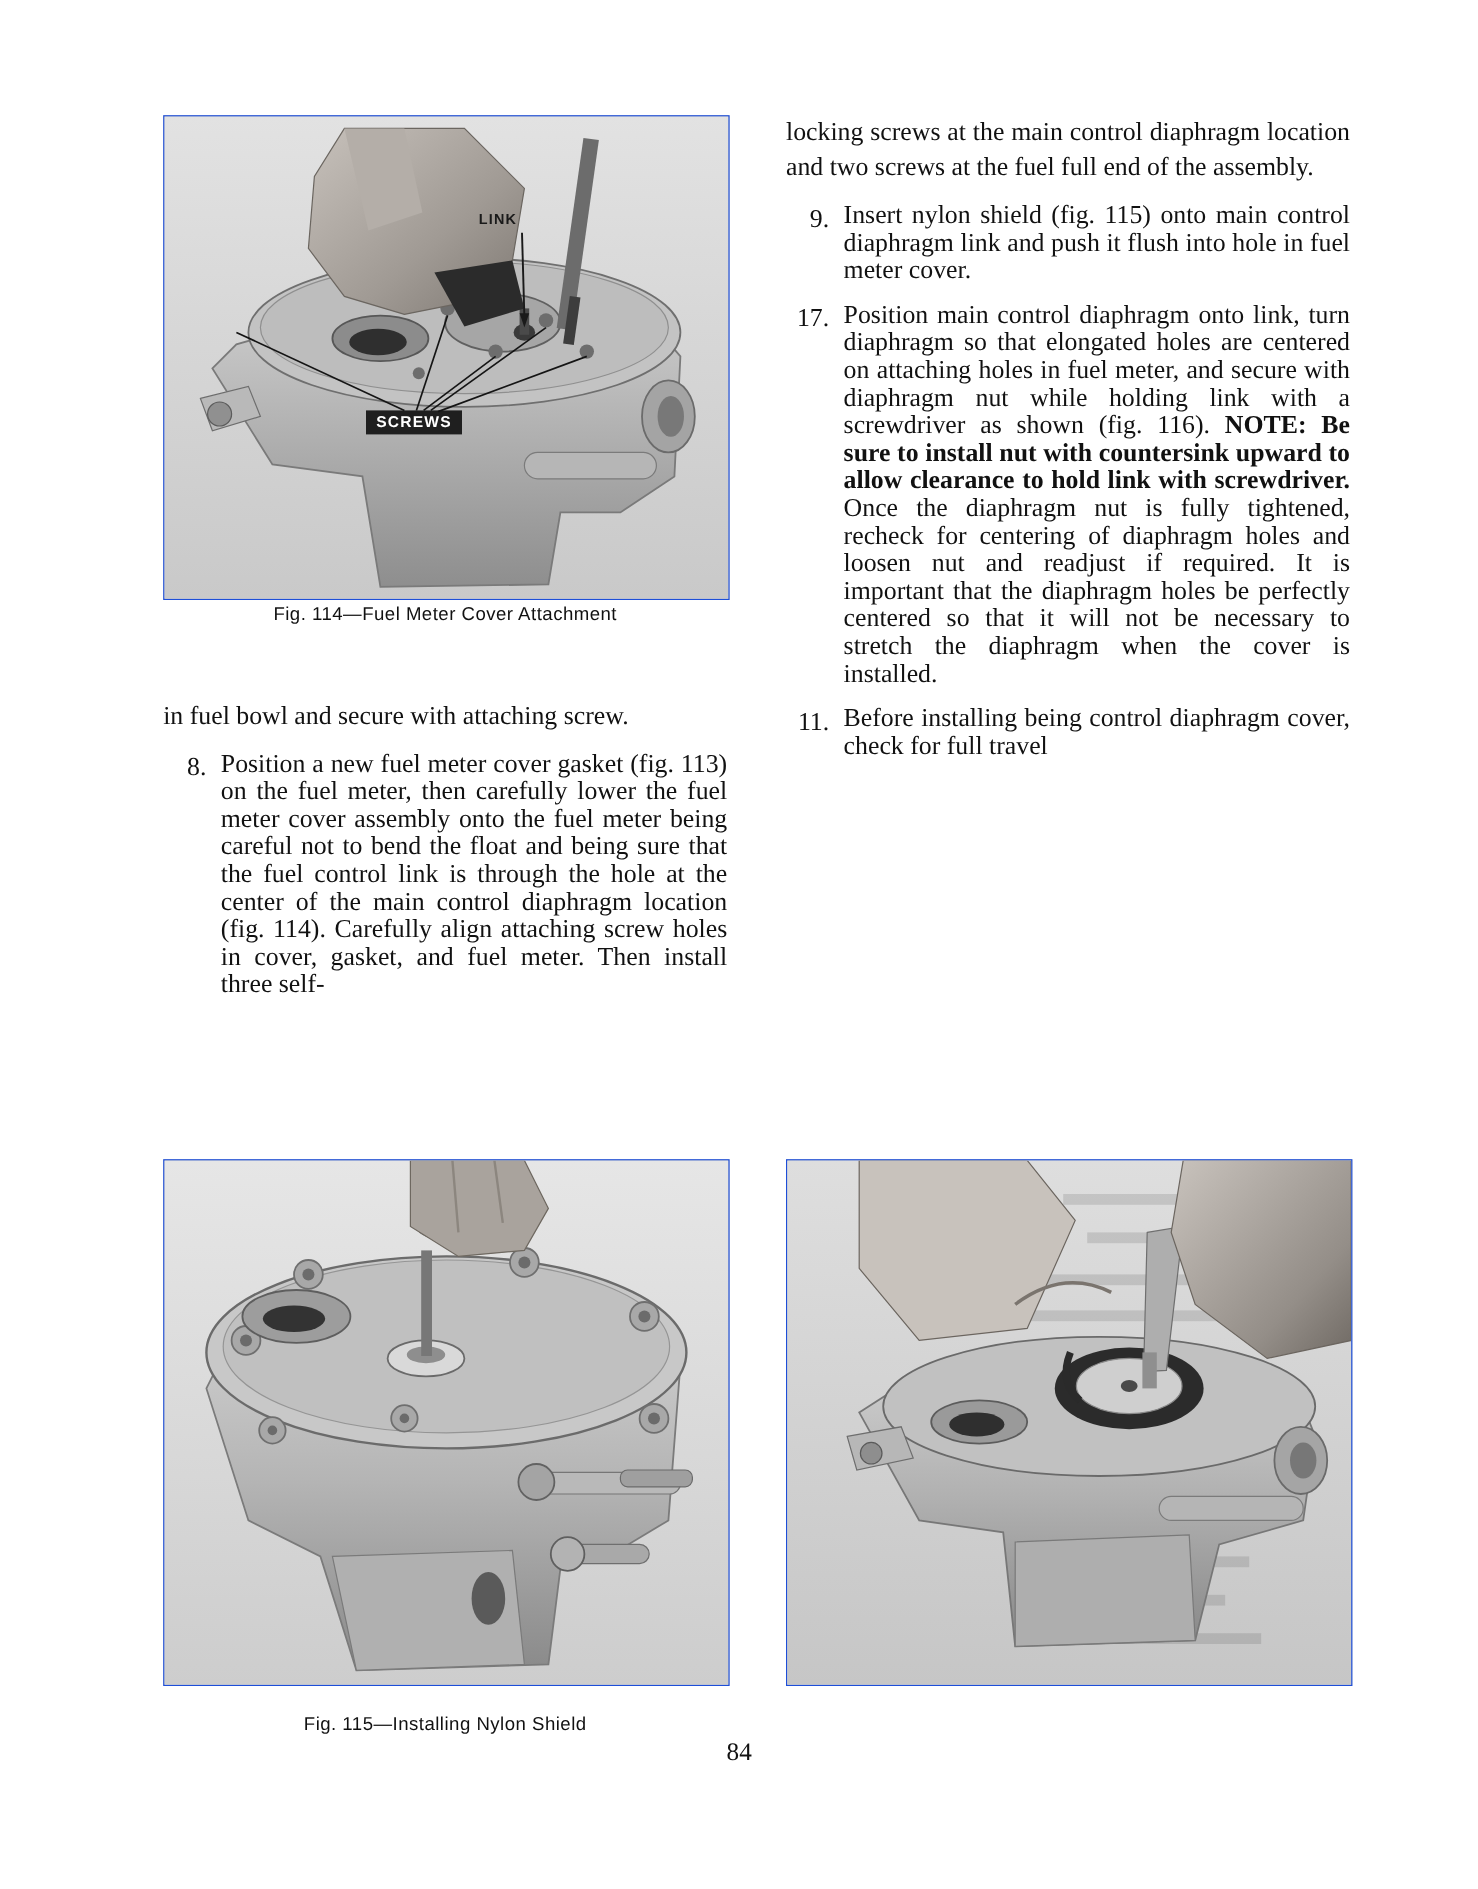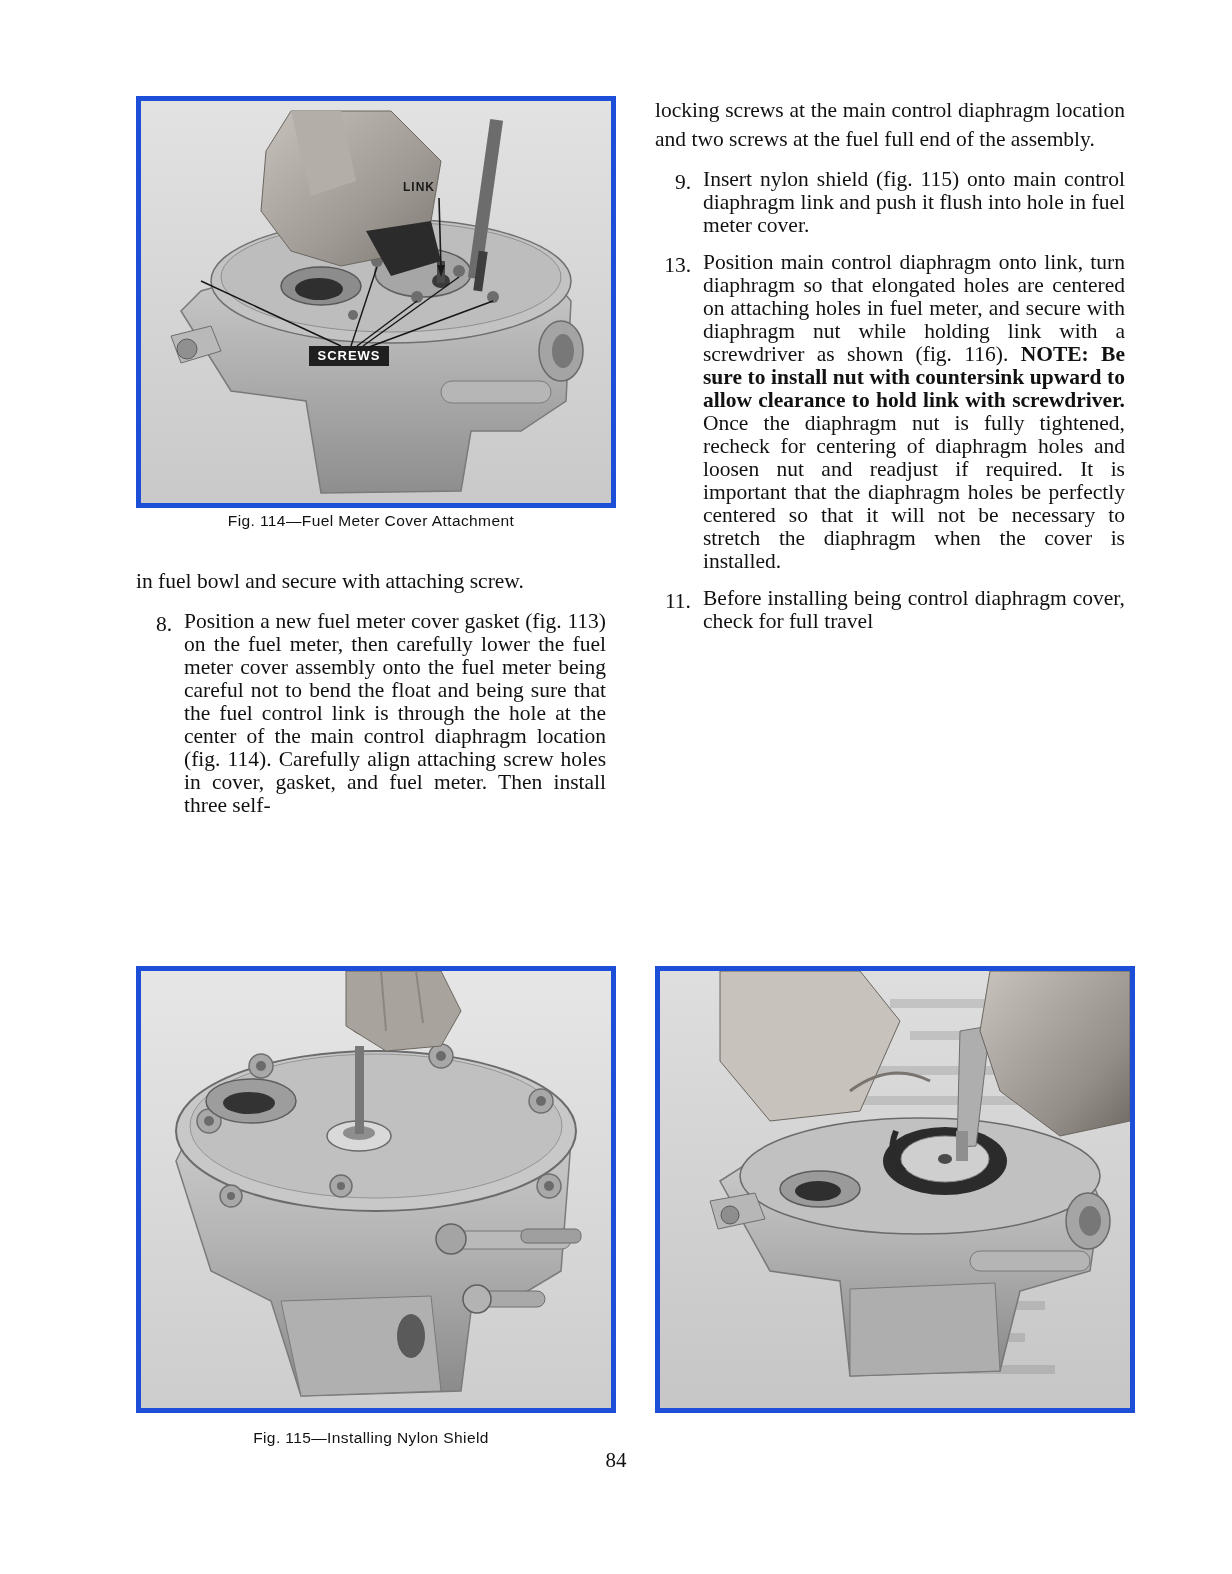--- a/index.html
+++ b/index.html
@@ -31,21 +31,21 @@
   }
   .col-right {
     position: absolute;
     left: 655px;
     top: 96px;
     width: 470px;
   }
 
   
   .figure-box {
-    border: 5px solid #1d4ed8;
+    border: 1px solid #1d4ed8;
     background: #d8d8d8;
     position: relative;
     overflow: hidden;
   }
   .fig-caption {
     text-align: center;
     font-family: "Liberation Sans", sans-serif;
     font-weight: normal;
     font-size: 15.5px;
     letter-spacing: 0.4px;
@@ -212,38 +212,38 @@
         <text class="lbl" x="208" y="259" text-anchor="middle">SCREWS</text>
         <line x1="200" y1="245" x2="60" y2="180" stroke="#151515" stroke-width="1.4"></line>
         <line x1="210" y1="245" x2="236" y2="166" stroke="#151515" stroke-width="1.4"></line>
         <line x1="216" y1="245" x2="276" y2="200" stroke="#151515" stroke-width="1.4"></line>
         <line x1="222" y1="245" x2="318" y2="176" stroke="#151515" stroke-width="1.4"></line>
         <line x1="228" y1="246" x2="352" y2="200" stroke="#151515" stroke-width="1.4"></line>
       </svg>
     </div>
     <div class="fig-caption">Fig. 114—Fuel Meter Cover Attachment</div>
 
-    <p class="body" style="margin-top:37px;">in fuel bowl and secure with attaching screw.</p>
+    <p class="body" style="margin-top:60px;">in fuel bowl and secure with attaching screw.</p>
 
     <div class="numbered">
       <span class="num">8.</span>
       <p>Position a new fuel meter cover gasket (fig. 113) on the fuel meter, then carefully lower the fuel meter cover assembly onto the fuel meter being careful not to bend the float and being sure that the fuel control link is through the hole at the center of the main control diaphragm location (fig. 114). Carefully align attaching screw holes in cover, gasket, and fuel meter. Then install three self-</p>
     </div>
   </div>
 
   <div class="col-right">
     <p class="body">locking screws at the main control diaphragm location and two screws at the fuel full end of the assembly.</p>
 
     <div class="numbered">
       <span class="num">9.</span>
       <p>Insert nylon shield (fig. 115) onto main control diaphragm link and push it flush into hole in fuel meter cover.</p>
     </div>
 
     <div class="numbered">
-      <span class="num">13.</span>
+      <span class="num">17.</span>
       <p><span>Position main control diaphragm onto link, turn diaphragm so that elongated holes are centered on attaching holes in fuel meter, and secure with diaphragm nut while holding link with a screwdriver as shown (fig. 116). </span><b class="note">NOTE: Be sure to install nut with countersink upward to allow clearance to hold link with screwdriver.</b><span> Once the diaphragm nut is fully tightened, recheck for centering of diaphragm holes and loosen nut and readjust if required. It is important that the diaphragm holes be perfectly centered so that it will not be necessary to stretch the diaphragm when the cover is installed.</span></p>
     </div>
 
     <div class="numbered">
       <span class="num">11.</span>
       <p>Before installing being control diaphragm cover, check for full travel</p>
     </div>
   </div>
 
   <div class="figure-box" id="fig115-box">

